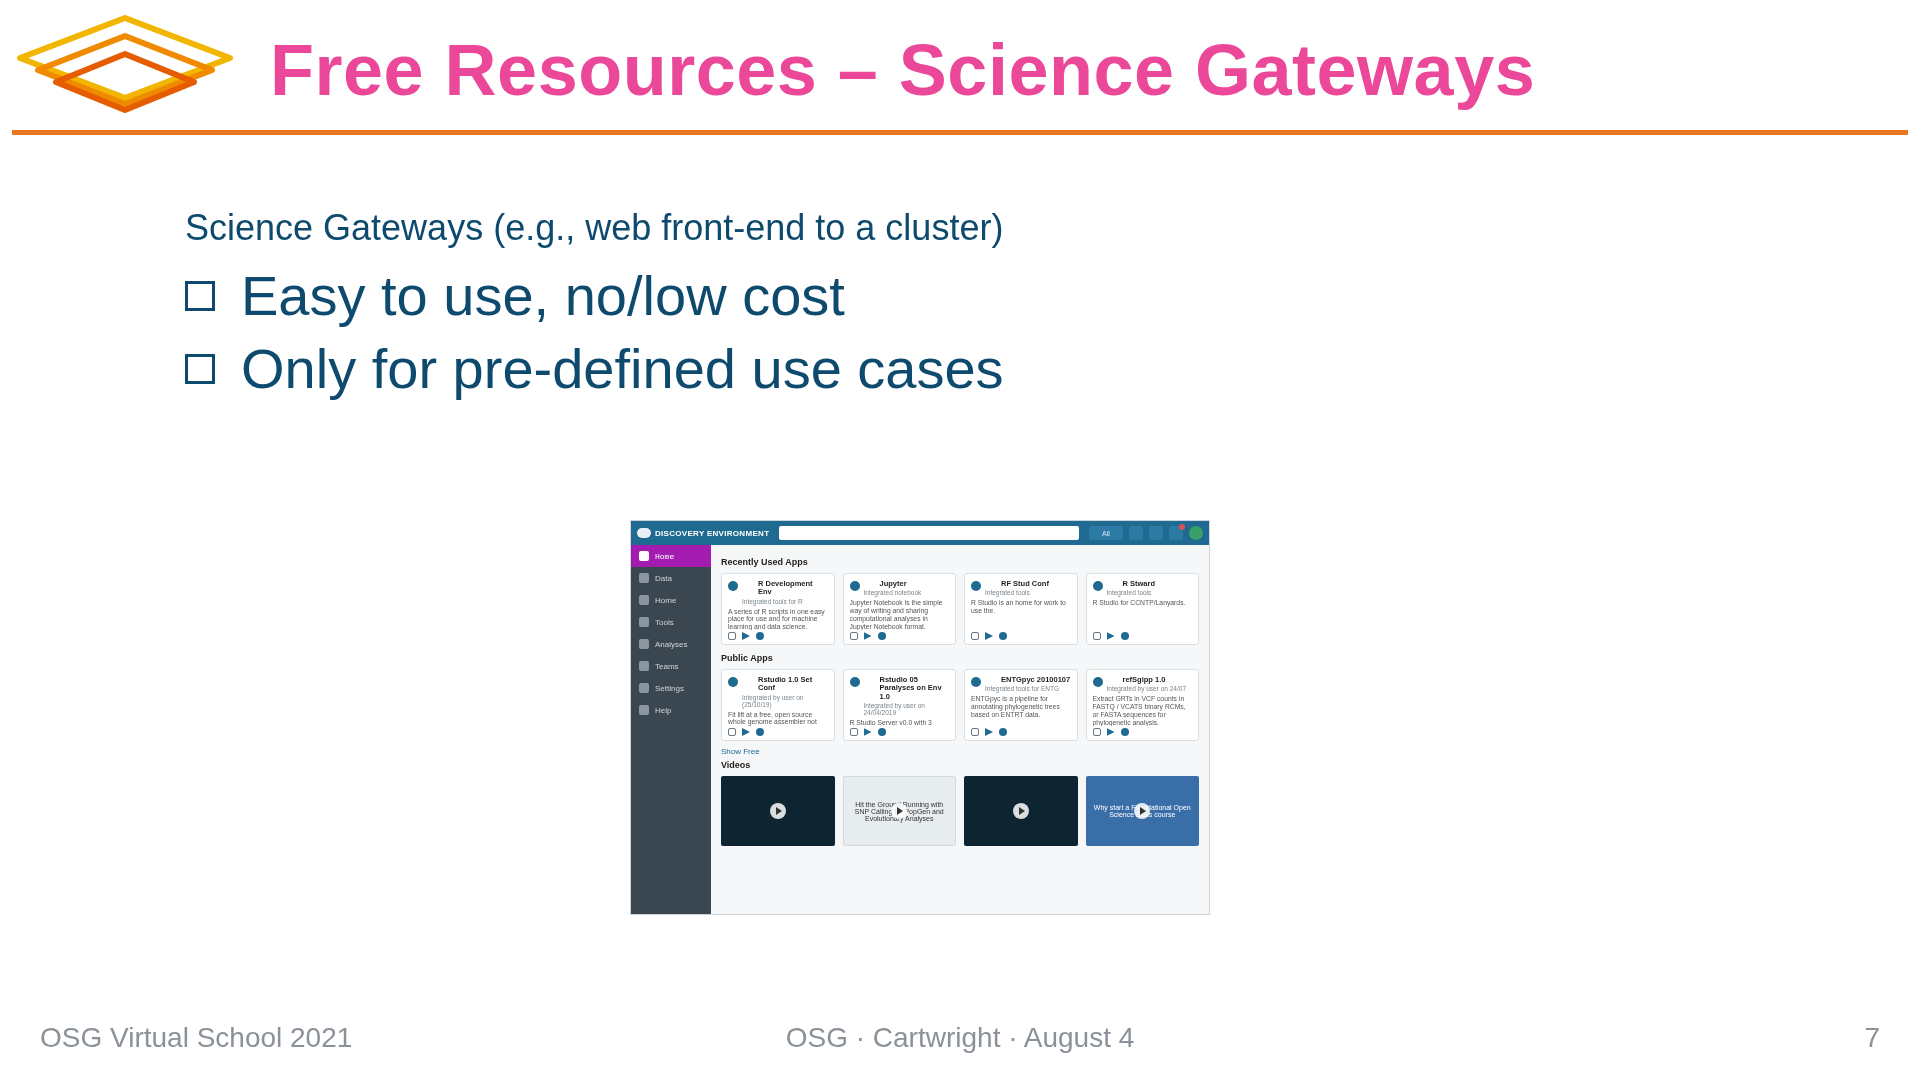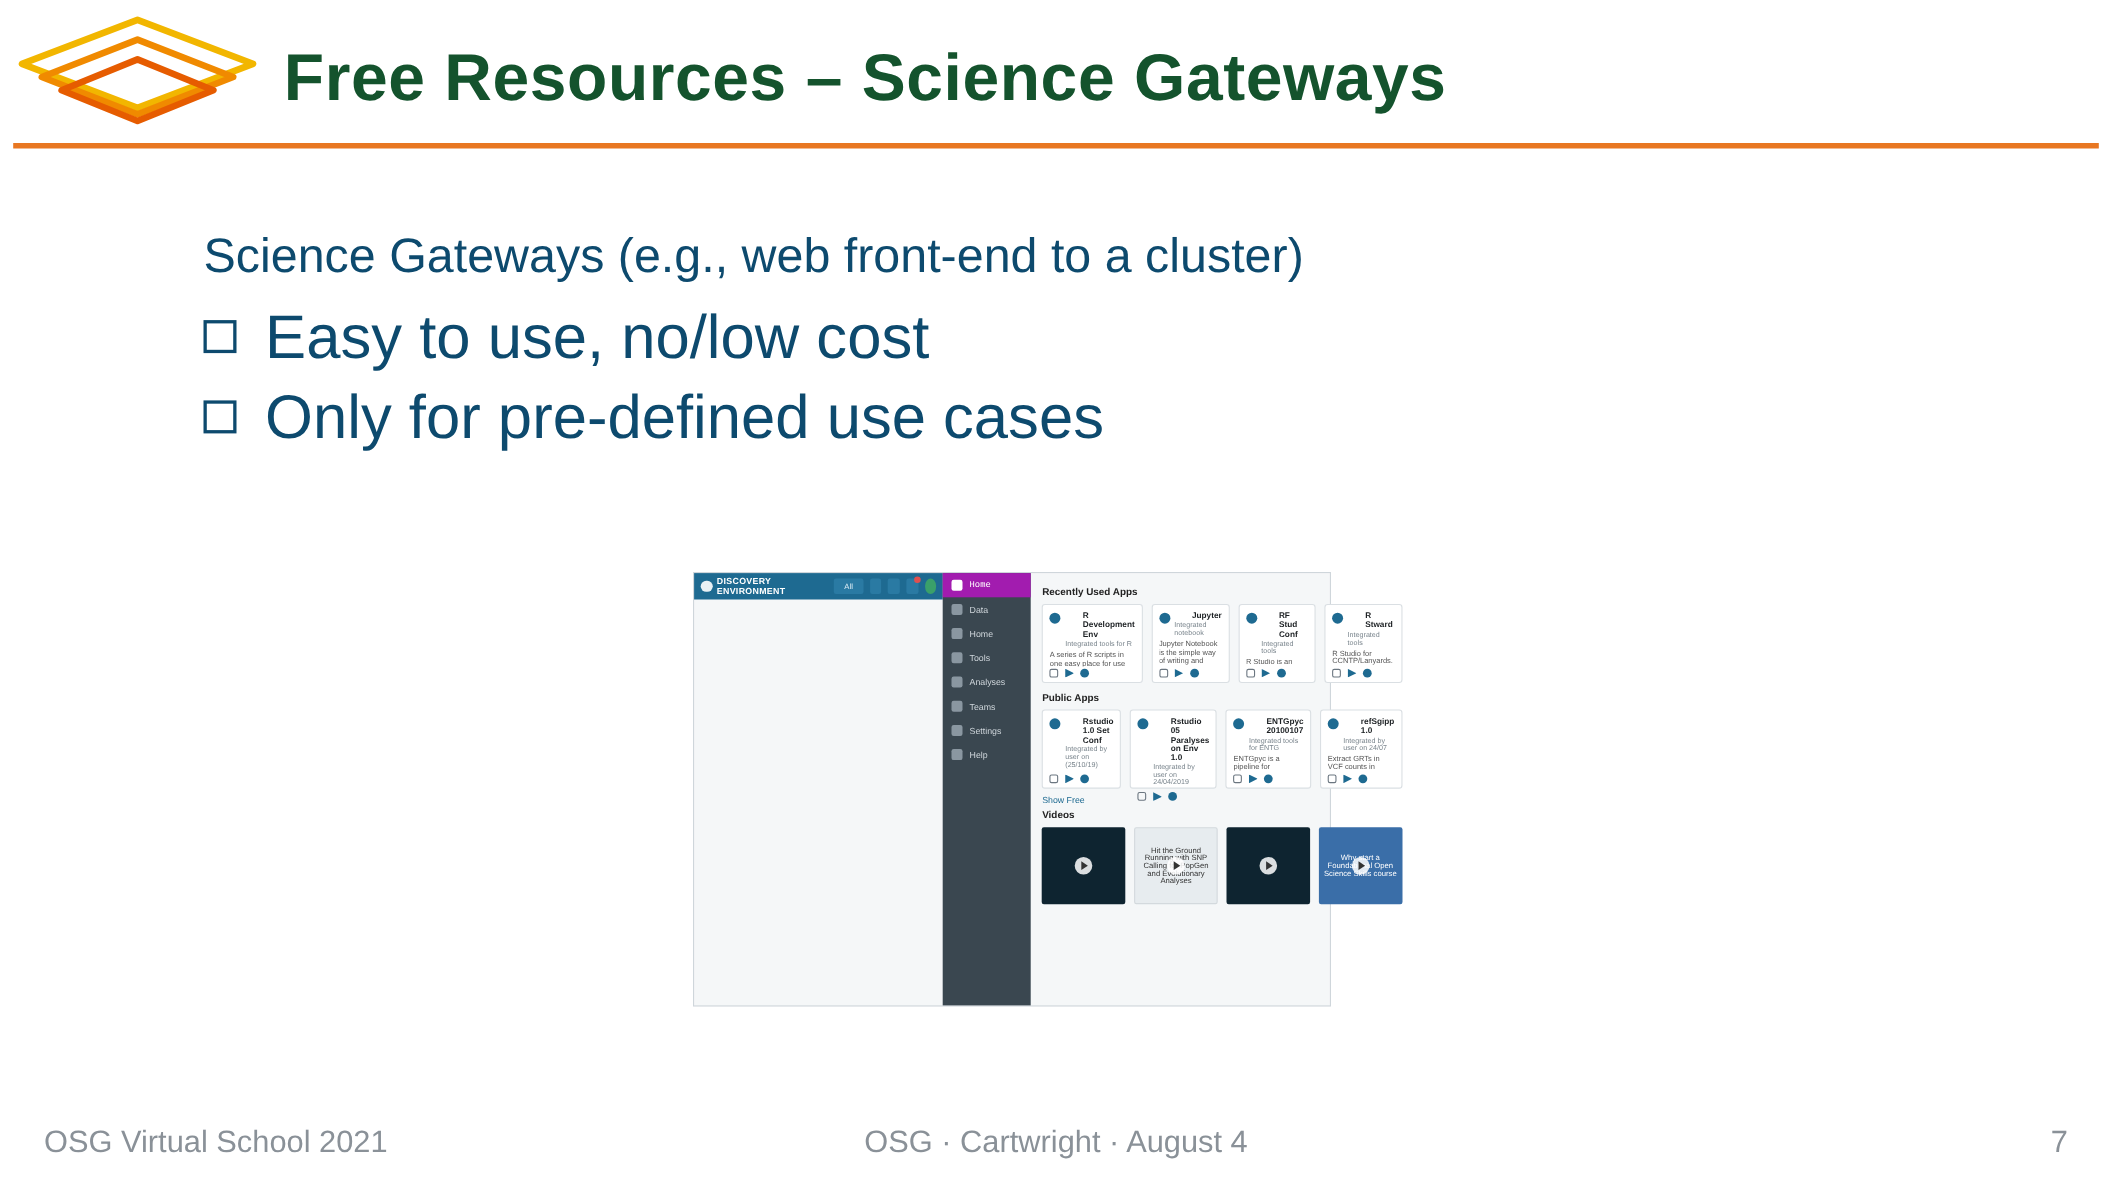--- a/index.html
+++ b/index.html
@@ -3,33 +3,33 @@
 <meta charset="utf-8">
 <style>
   * { margin: 0; padding: 0; box-sizing: border-box; }
   html, body { width: 1920px; height: 1080px; font-family: Arial, Helvetica, sans-serif; background: #fff; overflow: hidden; }
 
   .slide { position: relative; width: 1920px; height: 1080px; }
 
   
   .header { display: flex; align-items: center; padding: 10px 20px 0 10px; }
   .logo { width: 230px; height: 120px; flex-shrink: 0; display: flex; align-items: center; justify-content: center; }
-  .title { font-size: 60px; font-weight: 700; color: #14532d; margin-left: 18px; letter-spacing: 0.5px; }
+  .title { font-size: 72px; font-weight: 700; color: #ec4899; margin-left: 30px; letter-spacing: 0.5px; }
   .rule { height: 5px; background: #e87722; margin: 0 12px 0 12px; }
 
   
   .body { padding: 70px 100px 0 185px; color: #0d4a6e; }
-  .lead { font-size: 44px; line-height: 1.25; max-width: 1550px; }
+  .lead { font-size: 36px; line-height: 1.25; max-width: 1550px; }
   .bullets { margin-top: 10px; }
   .bullet { display: flex; align-items: baseline; gap: 26px; font-size: 56px; line-height: 1.3; }
   .bullet .box { display: inline-block; width: 30px; height: 30px; border: 3px solid #0d4a6e; position: relative; top: -4px; }
 
   
   .shot-wrap { position: absolute; left: 630px; top: 520px; width: 580px; height: 395px; }
-  .shot { width: 100%; height: 100%; display: flex; flex-direction: row; border: 1px solid #cfd6db; background: #f5f7f8; font-size: 9px; color: #333; }
+  .shot { width: 100%; height: 100%; display: flex; flex-direction: column; border: 1px solid #cfd6db; background: #f5f7f8; font-size: 9px; color: #333; }
   .topbar { height: 24px; background: #1e6a91; display: flex; align-items: center; padding: 0 6px; gap: 6px; color:#fff; }
   .topbar .brand { display:flex; align-items:center; gap:4px; font-size:8px; font-weight:700; letter-spacing:0.3px; }
   .topbar .brand .ico { width:14px; height:10px; background:#fff; border-radius:5px; opacity:0.9; }
   .topbar .search { flex:1; height:14px; background:#fff; border-radius:2px; margin:0 4px; }
   .topbar .seg { width:34px; height:14px; background:#2a7aa3; border-radius:2px; display:flex; align-items:center; justify-content:center; font-size:7px; color:#dfeef6; }
   .topbar .ticon { width:14px; height:14px; background:#2a7aa3; border-radius:2px; }
   .topbar .bell { width:14px; height:14px; background:#2a7aa3; border-radius:2px; position:relative; }
   .topbar .bell::after { content:""; position:absolute; top:-2px; right:-2px; width:6px; height:6px; background:#e05050; border-radius:50%; }
   .topbar .avatar { width:14px; height:14px; background:#3aa06a; border-radius:50%; }
 

